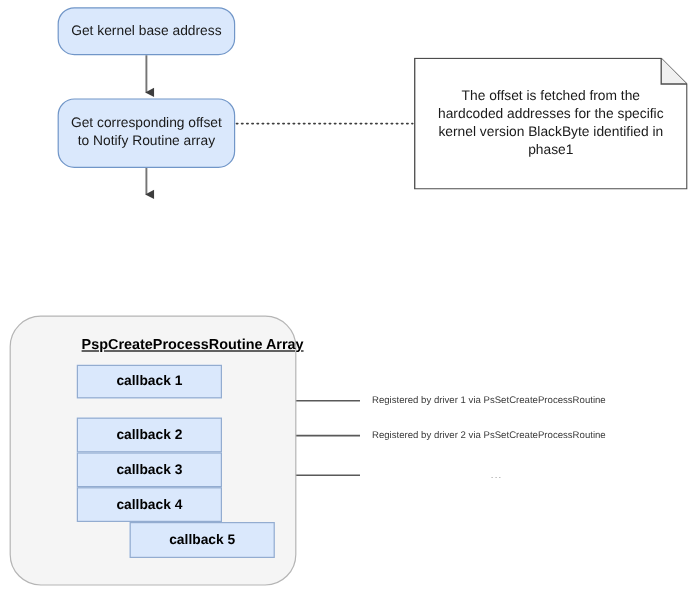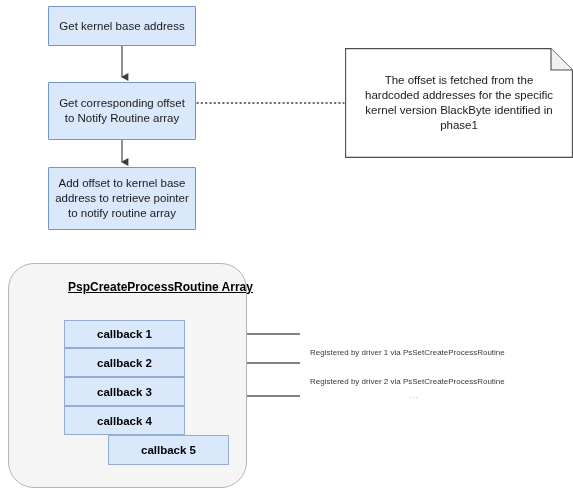--- a/index.html
+++ b/index.html
@@ -23,21 +23,21 @@
     height: 501px;
   }
 
   
   .abs { position: absolute; box-sizing: border-box; }
 
   
   .flow-box {
     background: #dae8fc;
     border: 1px solid #7196c8;
-    border-radius: 1px;
+    border-radius: 14px;
     display: flex;
     align-items: center;
     justify-content: center;
     text-align: center;
     font-size: 11.5px;
     line-height: 15px;
     color: #1a1a1a;
     padding: 2px 6px;
   }
 
@@ -89,21 +89,20 @@
     font-weight: bold;
     color: #000000;
   }
 
   
   .ann-label {
     font-size: 8px;
     color: #3a3a3a;
     white-space: nowrap;
     line-height: 10px;
-    margin-top: 19px;
   }
   .ann-dots {
     font-size: 8px;
     color: #9a9a9a;
     letter-spacing: 1px;
   }
 
   
   #connectors {
     position: absolute;
@@ -140,37 +139,34 @@
   </svg>
 
   <div class="abs flow-box" style="left:48px; top:6px; width:148px; height:40px;">
     <span>Get kernel base address</span>
   </div>
 
   <div class="abs flow-box" style="left:48px; top:82px; width:148px; height:58px;">
     <span>Get corresponding offset to Notify Routine array</span>
   </div>
 
-  <div class="abs flow-box" style="left:48px; top:167px; width:148px; height:63px;">
-    <span>Add offset to kernel base address to retrieve pointer to notify routine array</span>
-  </div>
 
   <div class="note-wrap">
     <svg width="228" height="110" viewBox="0 0 228 110">
       <path d="M0.6,0.6 L206,0.6 L227.4,22 L227.4,109.4 L0.6,109.4 Z" fill="#ffffff" stroke="#4d4d4d" stroke-width="1.1"></path>
       <path d="M206,0.6 L206,22 L227.4,22" fill="#f0f0f0" stroke="#4d4d4d" stroke-width="1.1"></path>
     </svg>
     <div class="note-text">The offset is fetched from the hardcoded addresses for the specific kernel version BlackByte identified in phase1</div>
   </div>
 
   <div class="abs array-container" style="left:8px; top:263px; width:239px; height:225px;"></div>
 
   <div class="abs array-title" style="left:26px; top:280px;padding-left:42px;">PspCreateProcessRoutine Array</div>
 
-  <div class="abs callback-cell" style="left:64px; top:320px; width:121px; height:28px;">
+  <div class="abs callback-cell" style="left:64px; top:304px; width:121px; height:28px;">
     <span>callback 1</span>
   </div>
   <div class="abs callback-cell" style="left:64px; top:348px; width:121px; height:29px;">
     <span>callback 2</span>
   </div>
   <div class="abs callback-cell" style="left:64px; top:377px; width:121px; height:29px;">
     <span>callback 3</span>
   </div>
   <div class="abs callback-cell" style="left:64px; top:406px; width:121px; height:29px;justify-content:center;">
     <span>callback 4</span>

